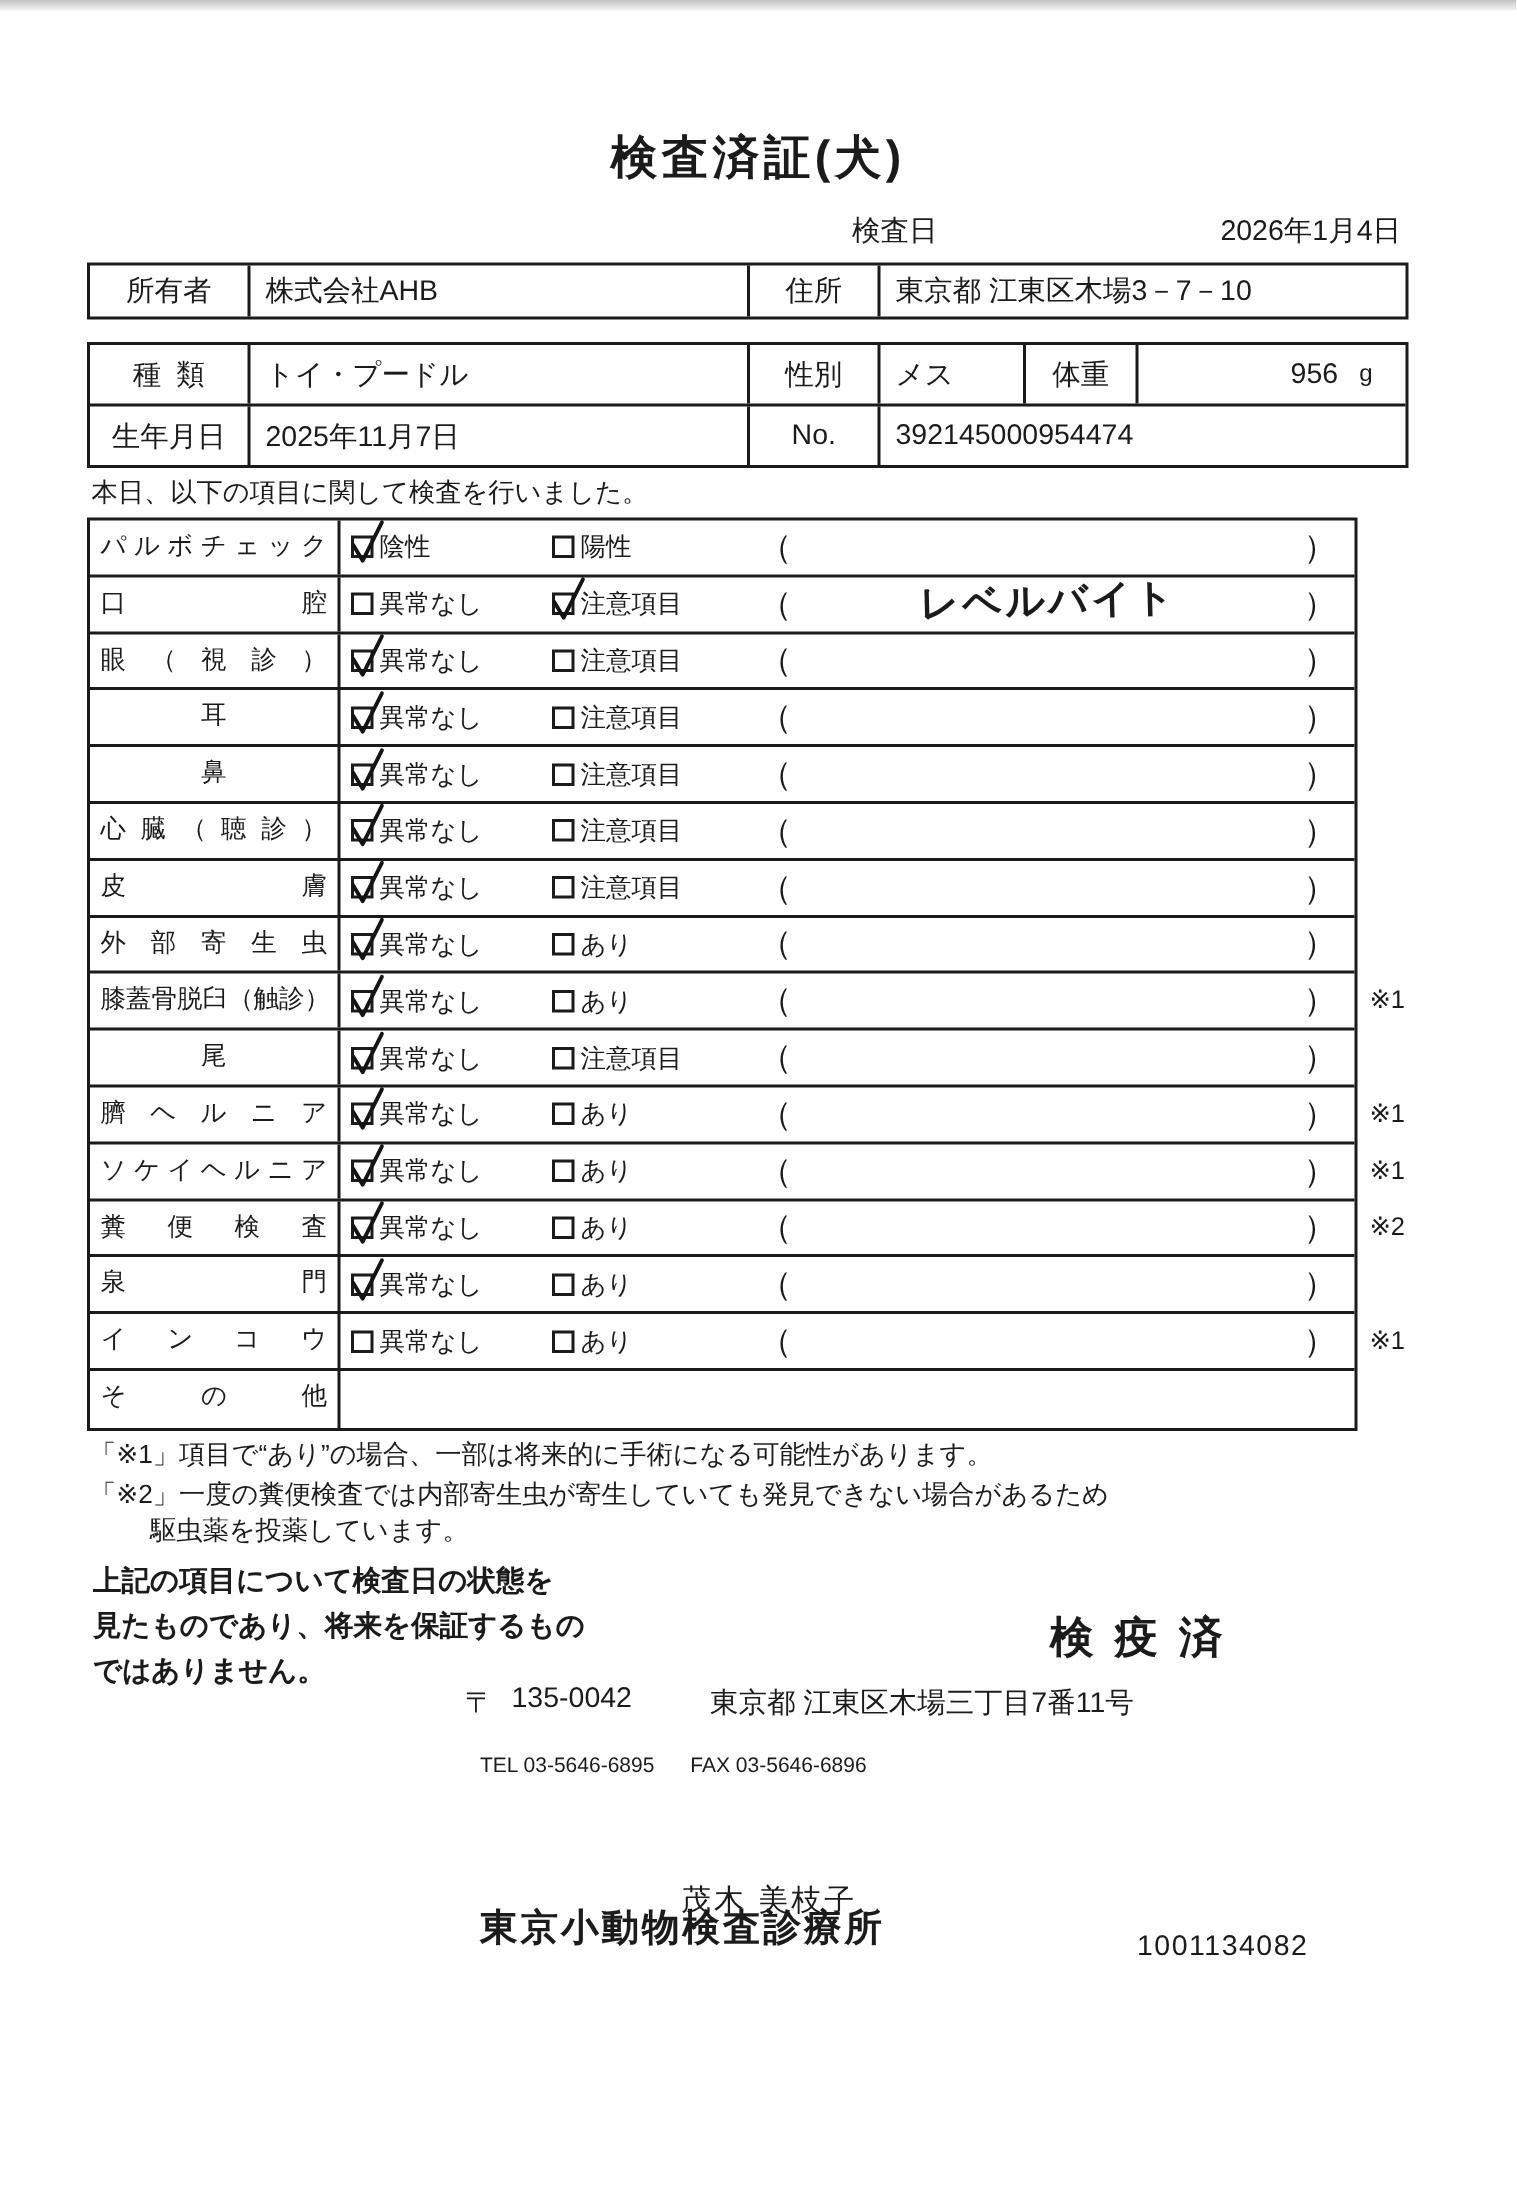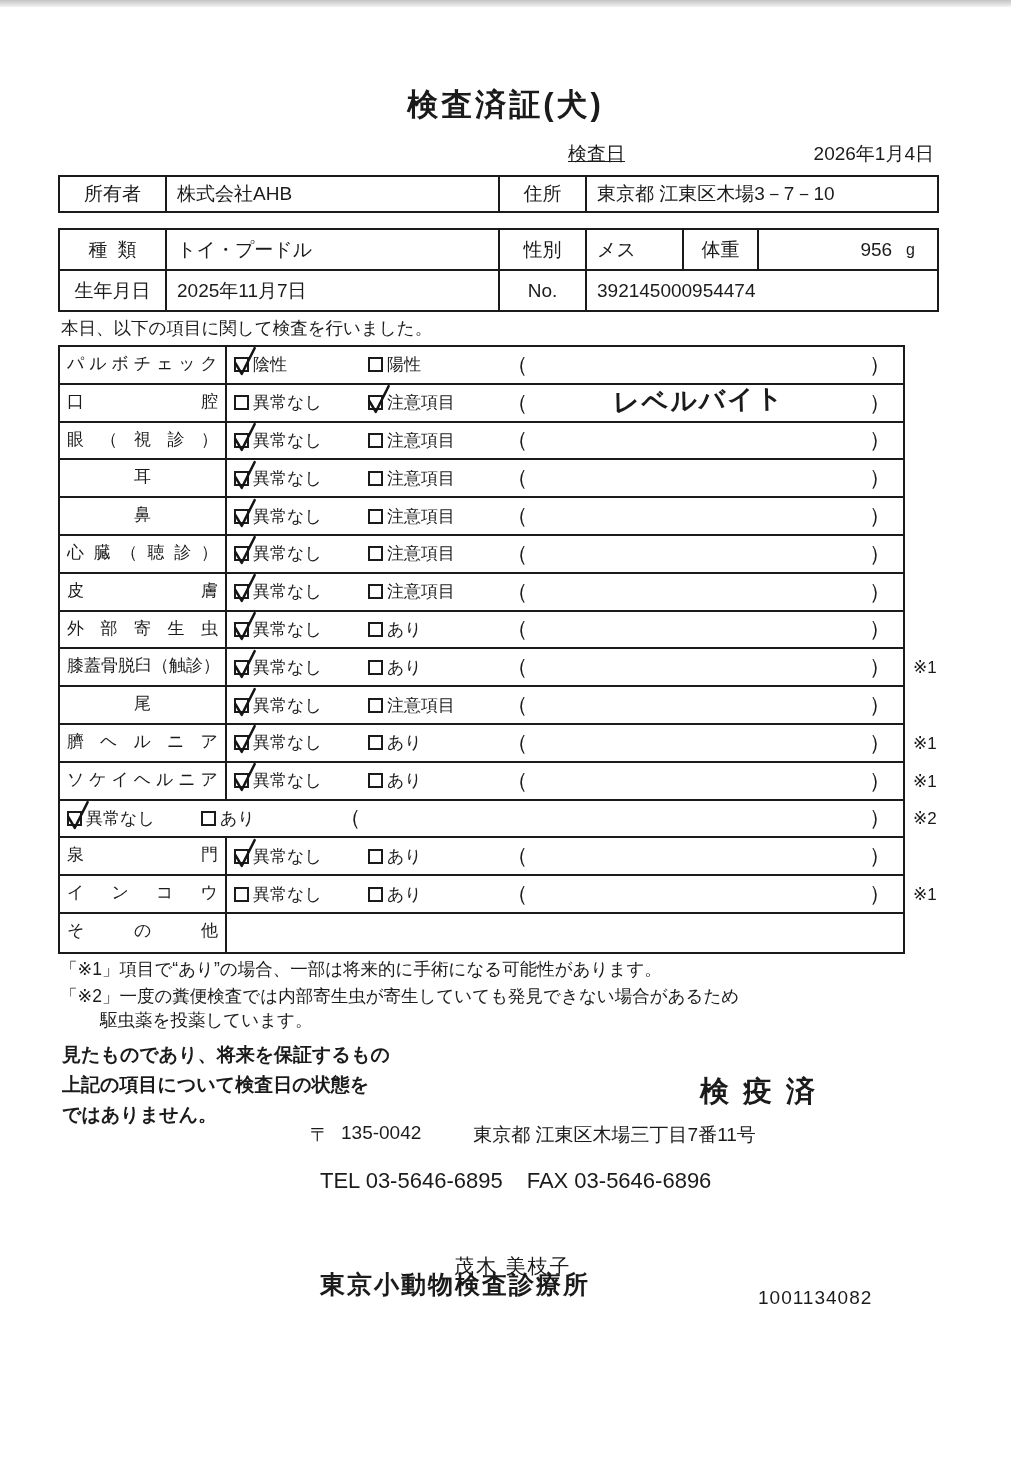--- a/index.html
+++ b/index.html
@@ -6,21 +6,21 @@
   html,body { background:#ffffff; }
   body { font-family: "Liberation Sans", "DejaVu Sans", sans-serif; color:#1b1b1b; }
   .page { position:relative; width:1011px; height:1460px; background:#ffffff; overflow:hidden; }
   .scan-edge { position:absolute; top:0; left:0; right:0; height:7px;
                background:linear-gradient(#c3c3c3, #f3f3f3); }
 
   .title { position:absolute; top:84px; left:0; width:100%; text-align:center;
            font-size:31px; font-weight:600; letter-spacing:3px; }
 
   .date-line { position:absolute; top:141px; left:58px; width:880px; height:26px; font-size:19px; }
-  .date-label { position:absolute; left:510px; top:0;text-decoration:underline; }
+  .date-label { position:absolute; left:510px; top:0; }
   .date-value { position:absolute; right:4px; top:0; }
 
   
   .tbl { position:absolute; border:2px solid #1b1b1b; display:flex; flex-direction:column; }
   .trow { display:flex; flex:1; }
   .trow + .trow { border-top:2px solid #1b1b1b; }
   .tcell { border-right:2px solid #1b1b1b; display:flex; align-items:center;
            padding:0 10px; font-size:19px; overflow:hidden; white-space:nowrap; }
   .tcell:last-child { border-right:none; }
   .tcell.lab { justify-content:center; }
@@ -64,21 +64,21 @@
   .n3 { top:1008px; left:100px; }
 
   .disclaimer { position:absolute; top:1040px; left:62px; font-size:19px; font-weight:700;
                 line-height:30px; }
 
   .stamp { position:absolute; top:1072px; left:700px; font-size:29px; font-weight:600;
            letter-spacing:14px; white-space:nowrap; }
 
   .postal-line { position:absolute; top:1122px; left:310px; font-size:19px; display:flex; gap:12px; }
   .postal-addr { margin-left:40px; }
-  .telfax { position:absolute; top:1168px; left:320px; font-size:22px; display:flex; gap:24px; }
+  .telfax { position:absolute; top:1168px; left:320px; font-size:14px; display:flex; gap:24px; }
   .clinic { position:absolute; top:1220px; left:320px; font-size:25px; font-weight:600; letter-spacing:2px;margin-top:48px; }
   .vet    { position:absolute; top:1253px; left:454px; font-size:20px; font-weight:500; letter-spacing:2px; }
   .docnum { position:absolute; top:1287px; left:758px; font-size:19px; letter-spacing:1px; }
 </style>
 </head>
 <body>
 
 <div class="page">
   <div class="scan-edge"></div>
 
@@ -358,20 +358,21 @@
             <span class="cbox"></span>
             <span class="cl-opt-label">あり</span>
           </span>
           <span class="p-open">（</span>
           <span class="cl-note"></span>
           <span class="p-close">）</span>
         </div>
         <span class="refmark">※1</span>
       </div>
       <div class="cl-row">
+        <div class="cl-label">糞便検査</div>
         <div class="cl-content">
           <span class="cl-opt opt1">
             <span class="cbox">
               <svg viewBox="0 0 24 30">
                 <path d="M3 17 L9 27 L21 3" fill="none" stroke="#141414" stroke-width="2.4" stroke-linecap="round" stroke-linejoin="round"></path>
               </svg>
             </span>
             <span class="cl-opt-label">異常なし</span>
           </span>
           <span class="cl-opt opt2">
@@ -425,22 +426,22 @@
         <div class="cl-label">その他</div>
         <div class="cl-content"></div>
       </div>
     </div>
 
   <div class="note-line n1">「※1」項目で“あり”の場合、一部は将来的に手術になる可能性があります。</div>
   <div class="note-line n2">「※2」一度の糞便検査では内部寄生虫が寄生していても発見できない場合があるため</div>
   <div class="note-line n3">駆虫薬を投薬しています。</div>
 
   <div class="disclaimer">
+    <div>上記の項目について検査日の状態を</div>
     <div>見たものであり、将来を保証するもの</div>
-    <div>上記の項目について検査日の状態を</div>
     <div>ではありません。</div>
   </div>
 
   <div class="stamp">検疫済</div>
 
   <div class="postal-line">
     <span>〒</span>
     <span>135-0042</span>
     <span class="postal-addr">東京都 江東区木場三丁目7番11号</span>
   </div>

